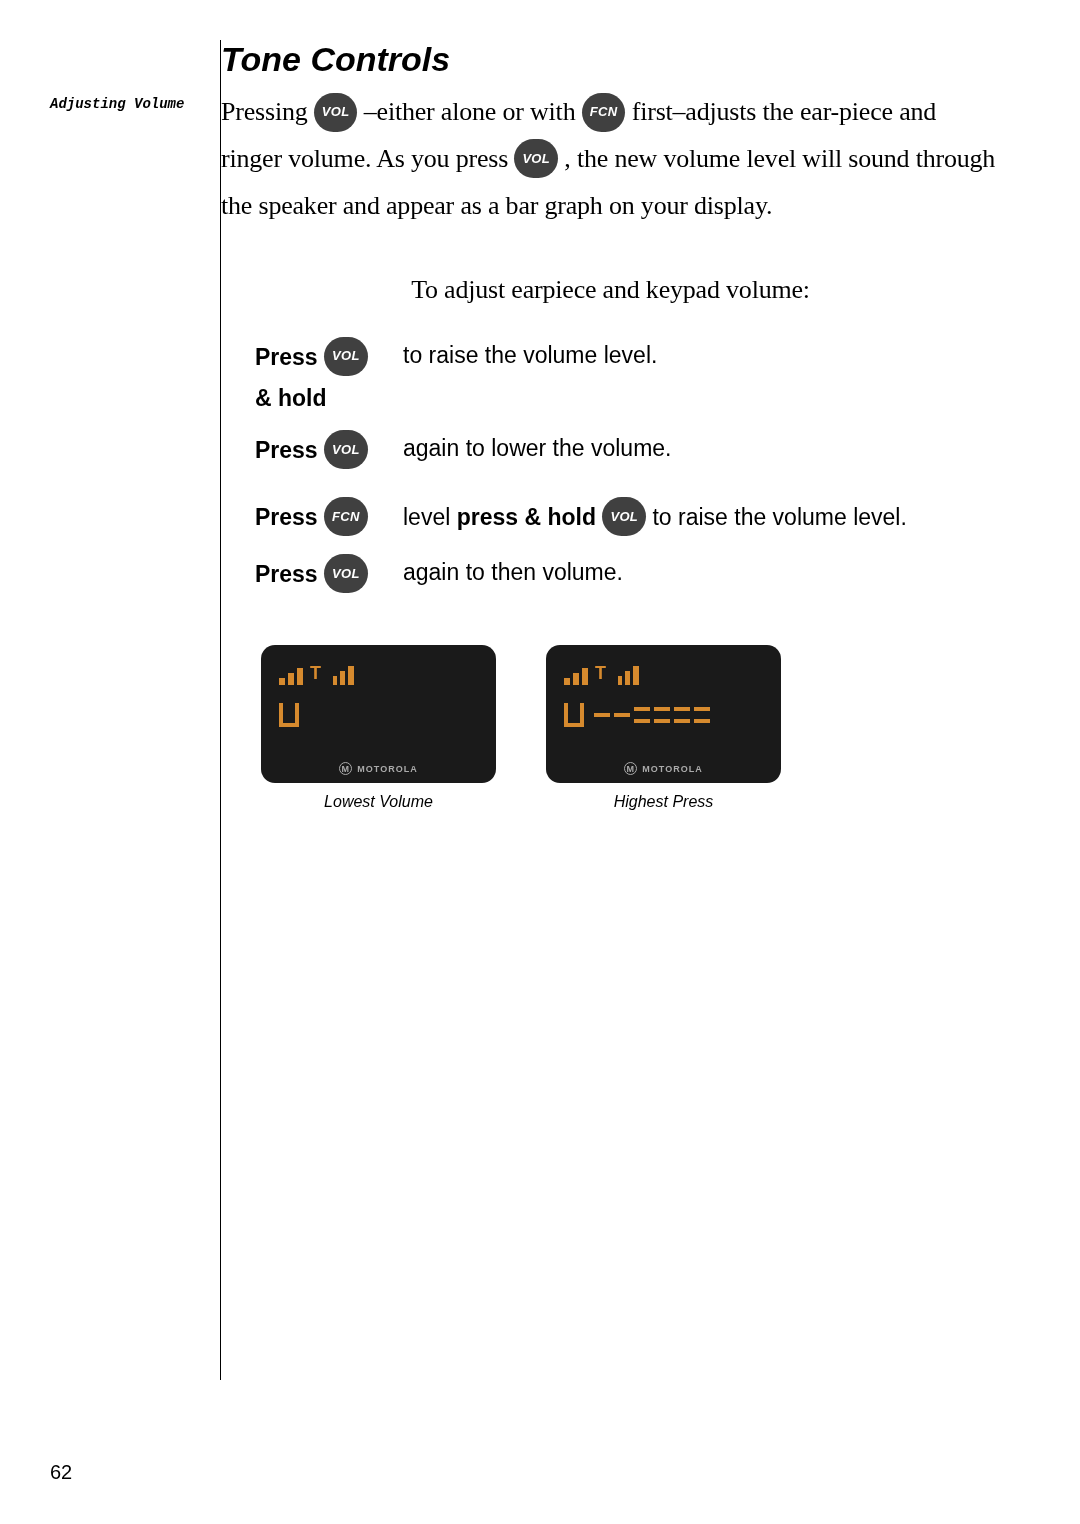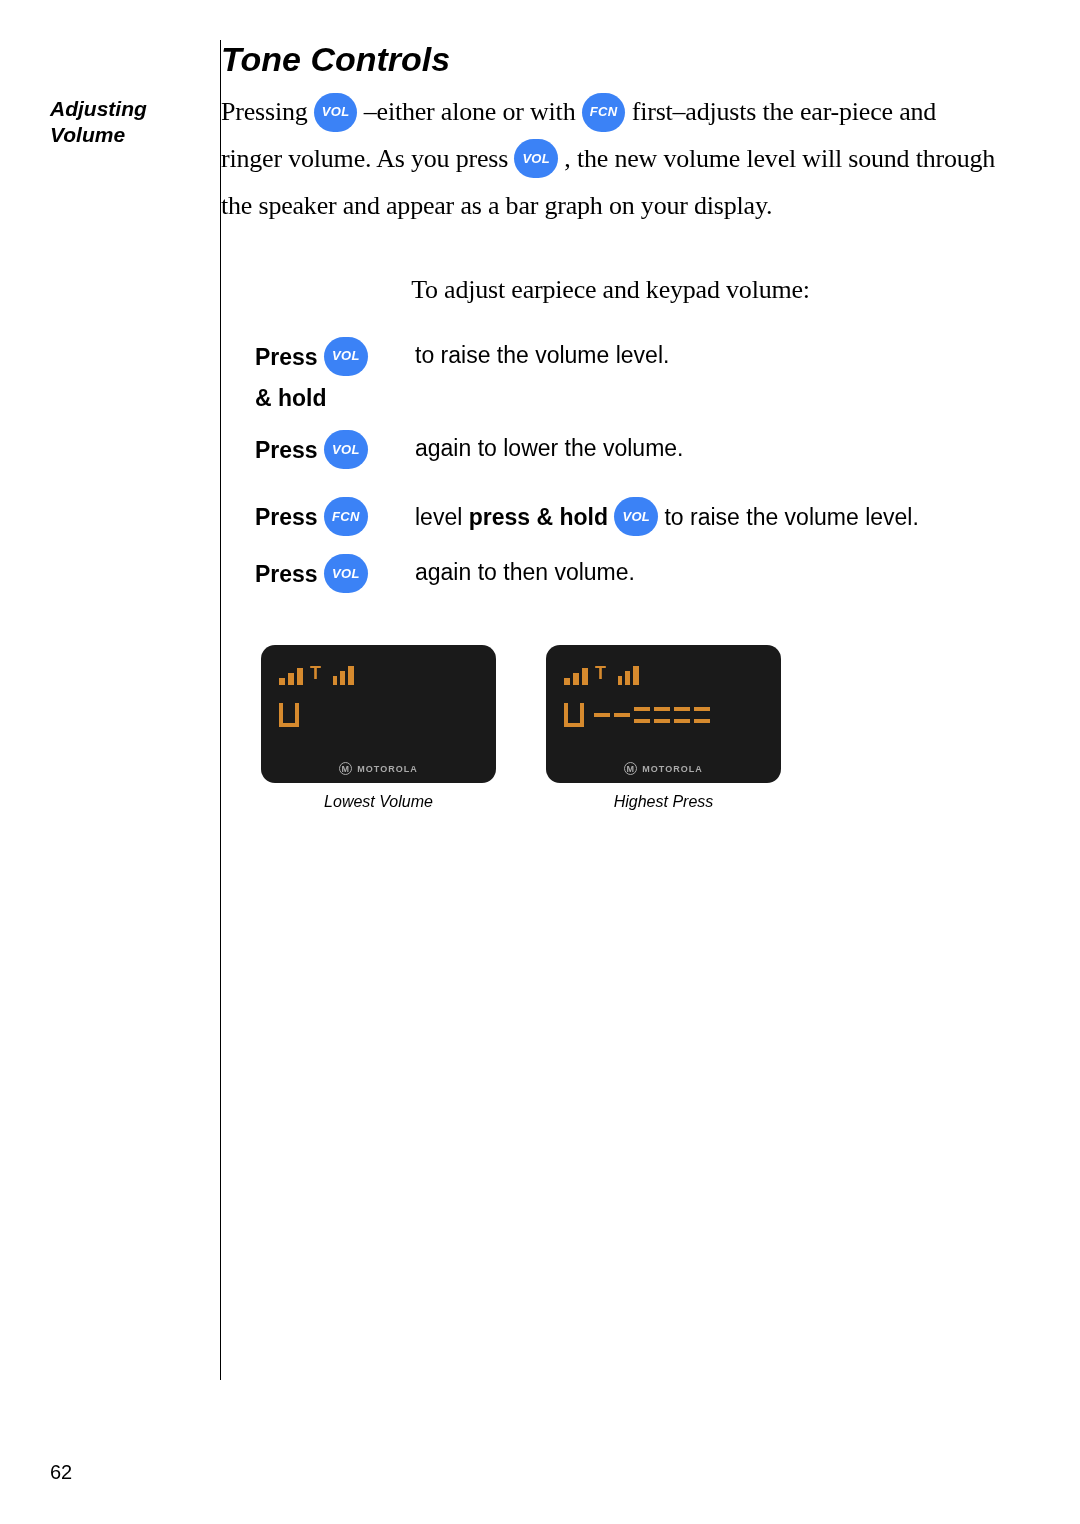--- a/index.html
+++ b/index.html
@@ -20,24 +20,24 @@
     display: flex;
     align-items: flex-start;
     gap: 20px;
   }
   .sidebar {
     width: 150px;
     flex-shrink: 0;
     padding-top: 56px;
   }
   .sidebar-heading {
-    font-family: Liberation Sans, sans-serif;
+    font-family: Liberation Mono, monospace;
     font-weight: 800;
     font-style: italic;
-    font-size: 21px;
+    font-size: 14px;
     line-height: 1.25;
   }
   .main {
     flex: 1;
     border-left: 1.5px solid #000;
     min-height: 1340px;
   }
   .title {
     font-family: Arial, Helvetica, sans-serif;
     font-weight: 800;
@@ -48,21 +48,21 @@
   .para {
     font-size: 26px;
     line-height: 1.8;
     font-family: Georgia, 'Times New Roman', serif;
     letter-spacing: -0.2px;
   }
   .pill {
     display: inline-flex;
     align-items: center;
     justify-content: center;
-    background: #3b82f6;
+    background: #404040;
     color: #fff;
     border-radius: 999px;
     font-family: Arial, Helvetica, sans-serif;
     font-weight: 800;
     font-style: italic;
     font-size: 13px;
     height: 39px;
     padding: 0 8px;
     vertical-align: middle;
     letter-spacing: 0.3px;
@@ -78,21 +78,21 @@
     text-align: center;
   }
   .instr-block {
     padding-left: 34px;
     margin-top: 28px;
     margin-bottom: 10px;
   }
   .instr-row {
     display: flex;
     align-items: flex-start;
-    gap: 30px;
+    gap: 18px;
     margin-bottom: 18px;
     font-family: Arial, Helvetica, sans-serif;
     font-size: 23px;
     line-height: 1.4;
   }
   .instr-left {
     width: 130px;
     flex-shrink: 0;
   }
   .instr-left .bold {

